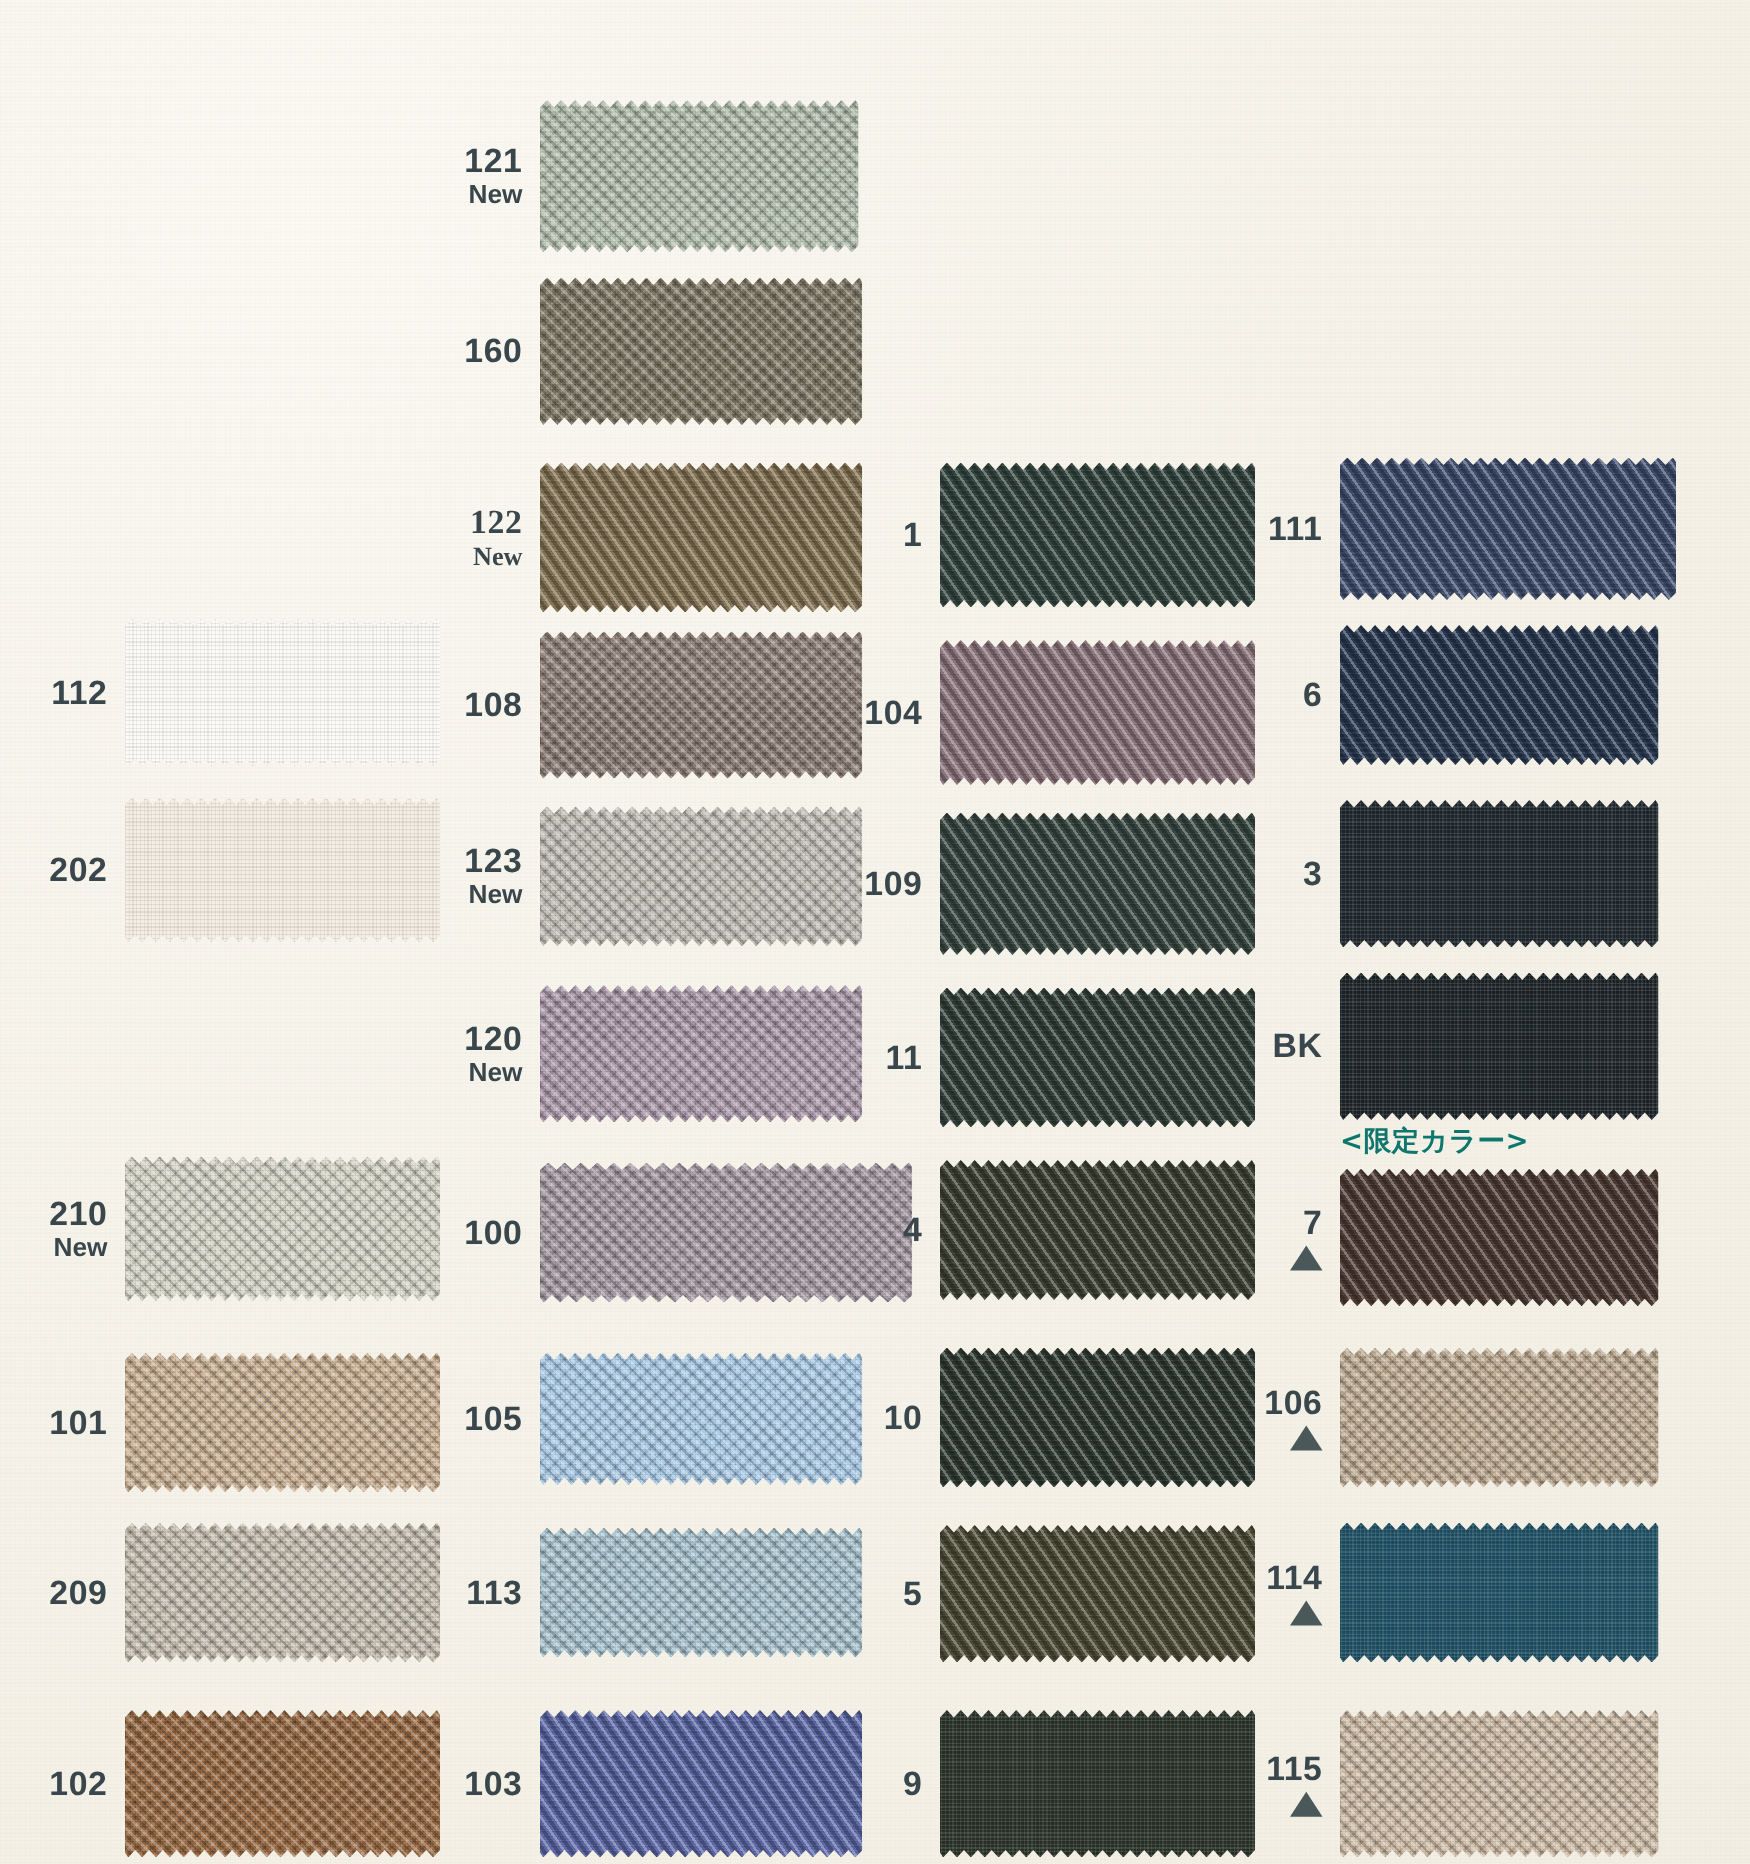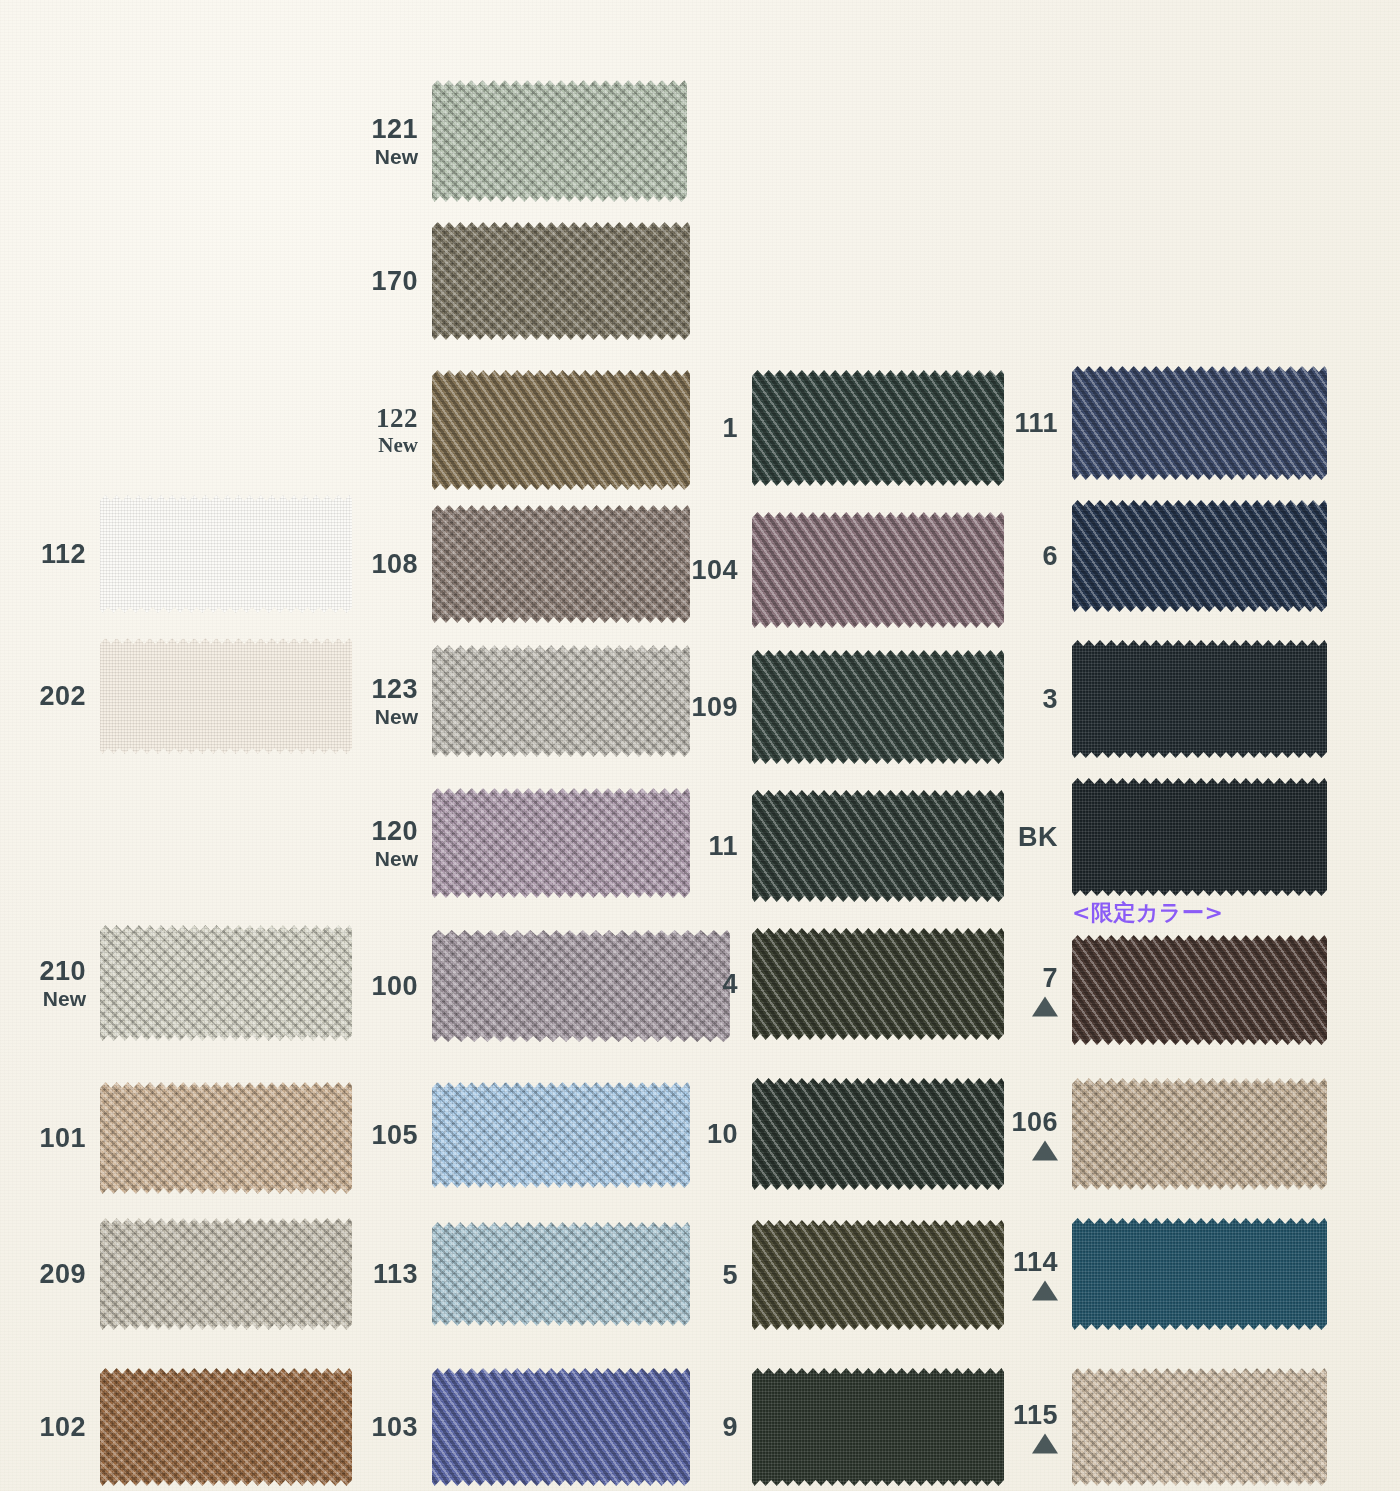--- a/index.html
+++ b/index.html
@@ -134,21 +134,21 @@
       repeating-linear-gradient(0deg,
         rgba(0,0,0,.09) 0 1px,
         rgba(255,255,255,.07) 1px 2px,
         rgba(0,0,0,.00) 2px 4px);
   }
 
   .limited-note{
     position:absolute;
     font-size:22px;
     font-weight:600;
-    color:#8b5cf6;
+    color:#0f766e;
     letter-spacing:.5px;
     white-space:nowrap;
     font-family:"DejaVu Sans", sans-serif;
   }
 </style>
 </head>
 <body>
 
 <div id="paper-grain"></div>
 
@@ -156,37 +156,37 @@
     <div class="swatch-cell" style="left: 432px; top: 80px; width: 255px; height: 122px;">
       <div class="fabric" style="--c: #b3c0ae;"></div>
       <div class="swatch-label">
         <span class="swatch-code">121</span>
         <span class="swatch-new">New</span>
       </div>
     </div>
     <div class="swatch-cell" style="left: 432px; top: 222px; width: 258px; height: 118px;">
       <div class="fabric" style="--c: #7b7461;"></div>
       <div class="swatch-label">
-        <span class="swatch-code">170</span>
+        <span class="swatch-code">160</span>
       </div>
     </div>
     <div class="swatch-cell" style="left: 432px; top: 370px; width: 258px; height: 120px; font-family: Liberation Serif, serif;">
       <div class="fabric twill" style="--c: #837254;"></div>
       <div class="swatch-label">
         <span class="swatch-code">122</span>
         <span class="swatch-new">New</span>
       </div>
     </div>
     <div class="swatch-cell" style="left: 752px; top: 370px; width: 252px; height: 116px;">
       <div class="fabric twill" style="--c: #33443f;"></div>
       <div class="swatch-label">
         <span class="swatch-code">1</span>
       </div>
     </div>
-    <div class="swatch-cell" style="left: 1072px; top: 366px; width: 255px; height: 114px;">
+    <div class="swatch-cell" style="left: 1072px; top: 366px; width: 255px; height: 114px; padding-left: 14px;">
       <div class="fabric twill" style="--c: #3c4a6a;"></div>
       <div class="swatch-label">
         <span class="swatch-code">111</span>
       </div>
     </div>
     <div class="swatch-cell" style="left: 100px; top: 495px; width: 252px; height: 118px;">
       <div class="fabric plain" style="--c: #fbfaf6;"></div>
       <div class="swatch-label">
         <span class="swatch-code">112</span>
       </div>

